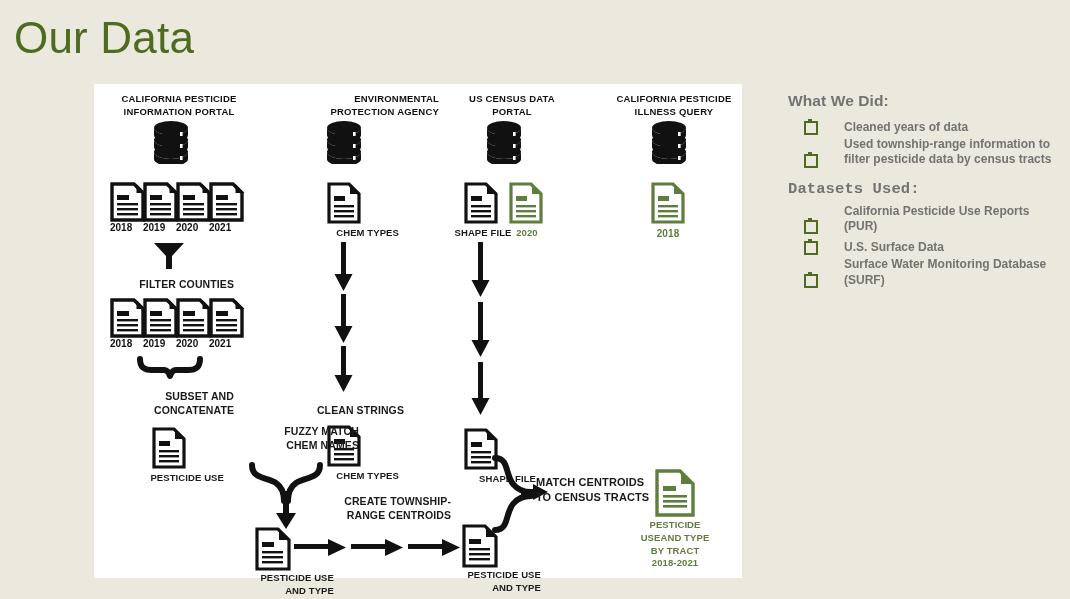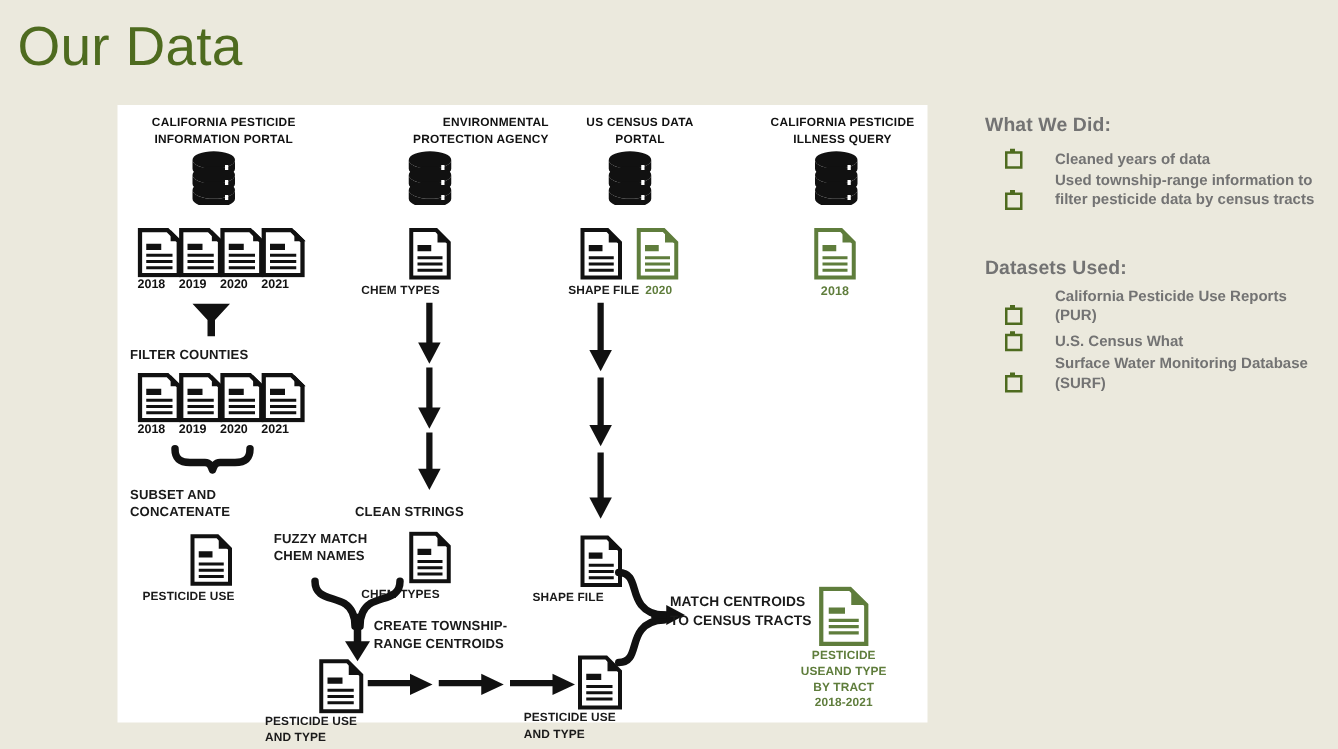--- a/index.html
+++ b/index.html
@@ -61,21 +61,21 @@
     text-transform: uppercase;
     white-space: nowrap;
   }
   .cap.green { color: #5f7d3c; }
   .cap.wrap { white-space: normal; }
   .label-free {
     position: absolute;
     font-size: 10.5px;
     font-weight: bold;
     color: #1a1a1a;
-    text-align: left;
+    text-align: right;
     line-height: 1.35;
     letter-spacing: 0.1px;
     text-transform: uppercase;
   }
   .yearlbl {
     position: absolute;
     font-size: 10px;
     font-weight: bold;
     color: #111;
   }
@@ -89,21 +89,21 @@
     top: 92px;
     width: 272px;
     color: #737373;
   }
   .panel h3 {
     margin: 0 0 6px 0;
     font-size: 15.5px;
     font-weight: bold;
     letter-spacing: 0.1px;
   }
-  .panel h3.second { margin-top: 38px; }
+  .panel h3.second { margin-top: 12px; font-family: Liberation Mono, monospace; }
   ul.bullets {
     list-style: none;
     margin: 0;
     padding: 0;
   }
   ul.bullets li {
     display: flex;
     align-items: flex-end;
     font-size: 12px;
     font-weight: bold;
@@ -542,20 +542,20 @@
   </ul>
 
   <h3 class="second">Datasets Used:</h3>
   <ul class="bullets">
     <li>
       <span class="bsq"></span>
       <span class="btxt">California Pesticide Use Reports (PUR)</span>
     </li>
     <li>
       <span class="bsq"></span>
-      <span class="btxt">U.S. Census What</span>
+      <span class="btxt">U.S. Surface Data</span>
     </li>
     <li>
       <span class="bsq"></span>
       <span class="btxt">Surface Water Monitoring Database (SURF)</span>
     </li>
   </ul>
 </div>
 
 </body></html>

